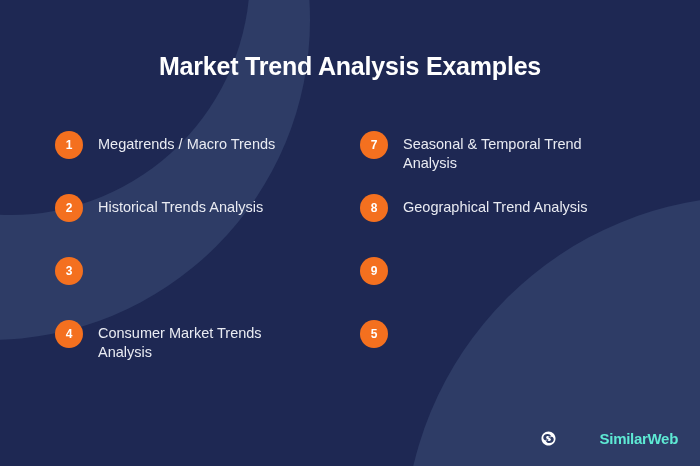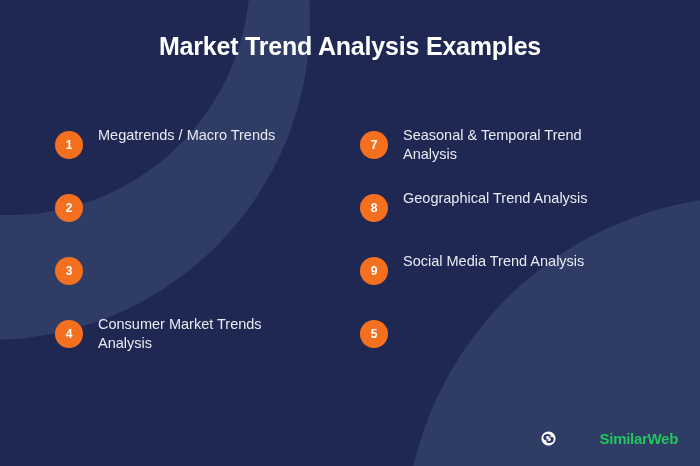--- a/index.html
+++ b/index.html
@@ -54,21 +54,21 @@
     background: #2e3c66;
   }
 
   
   .content {
     position: absolute;
     inset: 0;
   }
   .page-title {
     position: absolute;
-    top: 32px;
+    top: 52px;
     left: 0;
     width: 700px;
     text-align: center;
     color: #ffffff;
     font-size: 25px;
     font-weight: bold;
     letter-spacing: -0.2px;
     font-family: "Liberation Sans", sans-serif;
   }
 
@@ -101,21 +101,21 @@
     font-size: 12px;
     font-weight: bold;
     display: flex;
     align-items: center;
     justify-content: center;
     margin-top: 9px;
     line-height: 1;
   }
   .item-label {
     margin-left: 15px;
-    margin-top: 4px;
+    margin-top: 13px;
     color: #e9ebf2;
     font-size: 14.5px;
     line-height: 19px;
     max-width: 205px;
   }
   .column-right .item-label {
     max-width: 200px;
   }
 
   
@@ -126,21 +126,21 @@
     display: flex;
     align-items: center;
   }
   .logo-mark {
     width: 15px;
     height: 15px;
     margin-right: 3px;
     display: block;
   }
   .logo-text {
-    color: #22c55e;
+    color: #5eead4;
     font-size: 15px;
     font-weight: bold;
     letter-spacing: -0.3px;
     line-height: 1;
     margin-left: 41px;
   }
 </style>
 </head>
 <body>
 
@@ -160,20 +160,21 @@
 
       <div class="column column-left">
 
         <div class="list-item">
           <div class="badge">1</div>
           <div class="item-label">Megatrends / Macro Trends</div>
         </div>
 
         <div class="list-item">
           <div class="badge">2</div>
+          <div class="item-label">Historical Trends Analysis</div>
         </div>
 
         <div class="list-item">
           <div class="badge">3</div>
         </div>
 
         <div class="list-item">
           <div class="badge">4</div>
           <div class="item-label">Consumer Market Trends Analysis</div>
         </div>
@@ -187,21 +188,20 @@
           <div class="item-label">Seasonal &amp; Temporal Trend Analysis</div>
         </div>
 
         <div class="list-item">
           <div class="badge">8</div>
           <div class="item-label">Geographical Trend Analysis</div>
         </div>
 
         <div class="list-item">
           <div class="badge">9</div>
-          <div class="item-label">Social Media Trend Analysis</div>
         </div>
 
         <div class="list-item">
           <div class="badge">5</div>
         </div>
 
       </div>
 
     </div>
 

